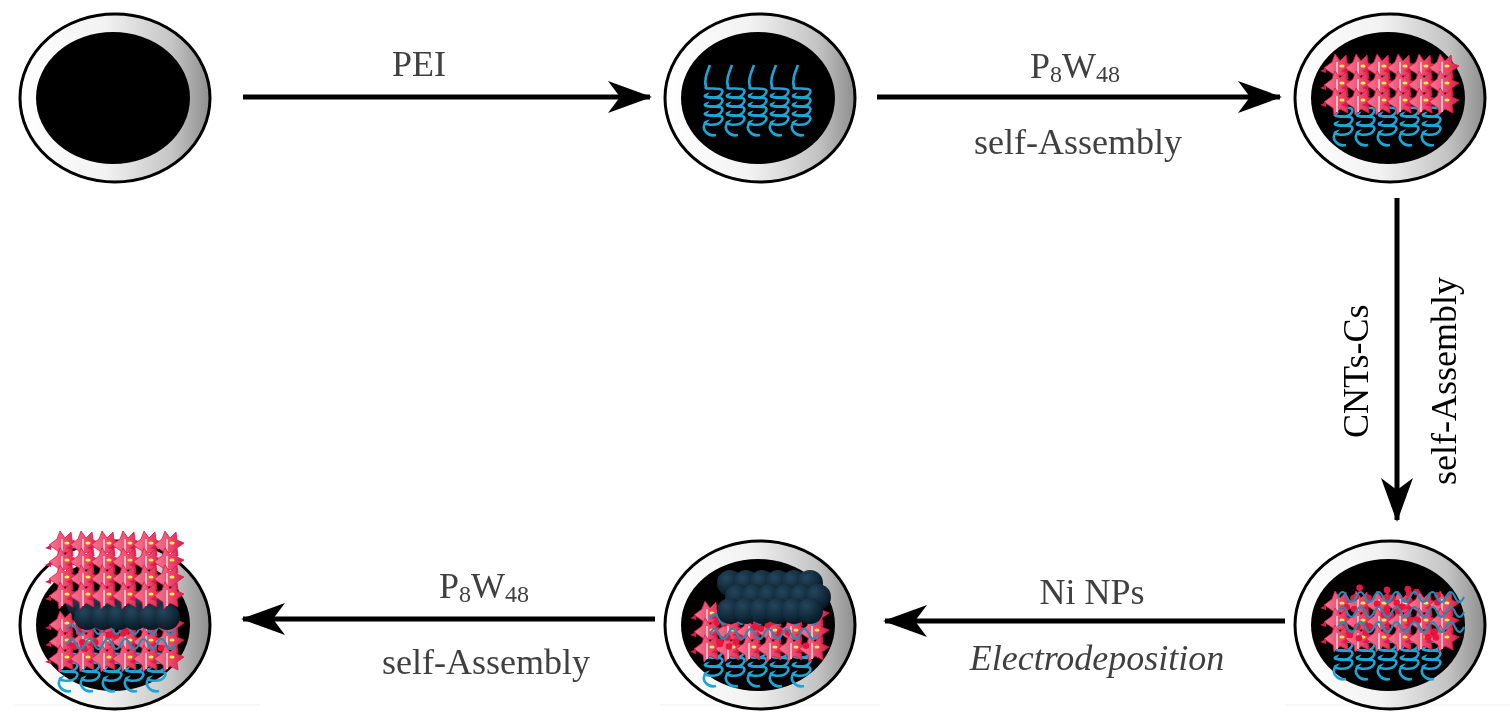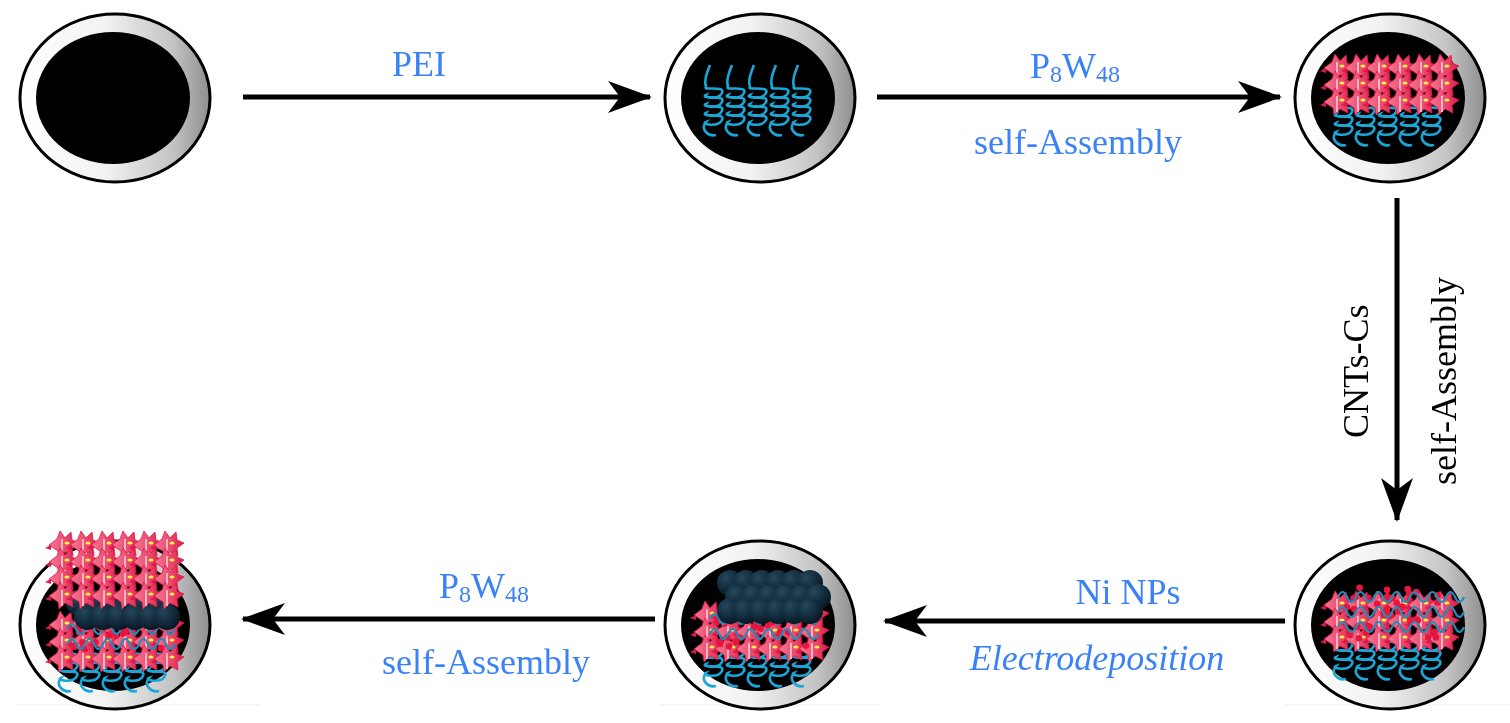--- a/index.html
+++ b/index.html
@@ -1,18 +1,18 @@
 <!DOCTYPE html>
 <html><head>
 <meta charset="utf-8">
 <style>
   html, body { margin: 0; padding: 0; background: #ffffff; }
   body { width: 1510px; height: 723px; overflow: hidden; position: relative; font-family: "Liberation Serif", "DejaVu Serif", serif; }
   #diagram { position: absolute; left: 0; top: 0; width: 1510px; height: 723px; }
-  .lbl { position: absolute; color: #3b82f6; font-size: 36px; line-height: 1; white-space: nowrap; }
+  .lbl { position: absolute; color: #404040; font-size: 36px; line-height: 1; white-space: nowrap; }
   .lbl sub { font-size: 24px; vertical-align: -4px; }
   .center { transform: translateX(-50%); }
   .vert { position: absolute; color: #000; font-size: 36px; line-height: 1; white-space: nowrap; transform-origin: 0 0; transform: rotate(-90deg); }
 </style>
 </head>
 <body>
 
 <svg id="diagram" xmlns="http://www.w3.org/2000/svg" width="1510" height="723" viewBox="0 0 1510 723">
   <defs>
     <linearGradient id="ringGrad" x1="0" y1="0" x2="1" y2="0">
@@ -676,17 +676,17 @@
 </svg>
 
 <div class="lbl center" style="left:419px; top:46px;">PEI</div>
 
 <div class="lbl center" style="left:1075px; top:48px;"><span>P</span><sub>8</sub><span>W</span><sub>48</sub></div>
 <div class="lbl center" style="left:1078px; top:124px;">self-Assembly</div>
 
 <div class="vert" style="left:1338px; top:438px;">CNTs-Cs</div>
 <div class="vert" style="left:1426px; top:485px;">self-Assembly</div>
 
-<div class="lbl center" style="left:1128px; top:574px;">Ni NPs</div>
+<div class="lbl center" style="left:1092px; top:574px;">Ni NPs</div>
 <div class="lbl center" style="left:1097px; top:640px;font-style:italic;">Electrodeposition</div>
 
 <div class="lbl center" style="left:484px; top:568px;"><span>P</span><sub>8</sub><span>W</span><sub>48</sub></div>
 <div class="lbl center" style="left:486px; top:644px;">self-Assembly</div>
 
 </body></html>

